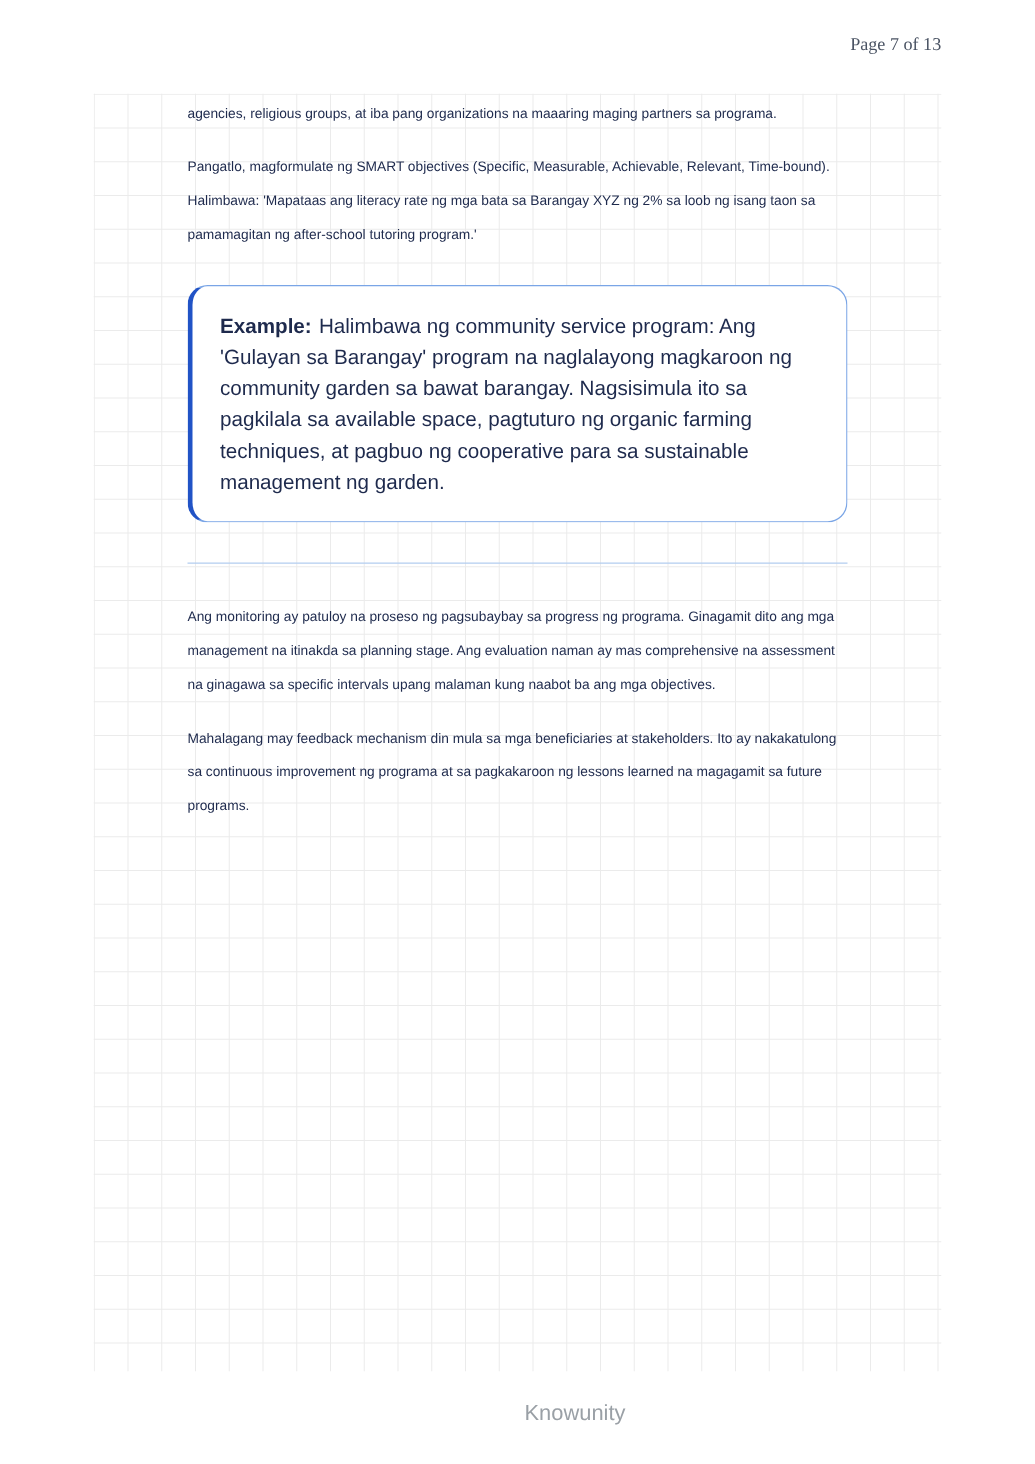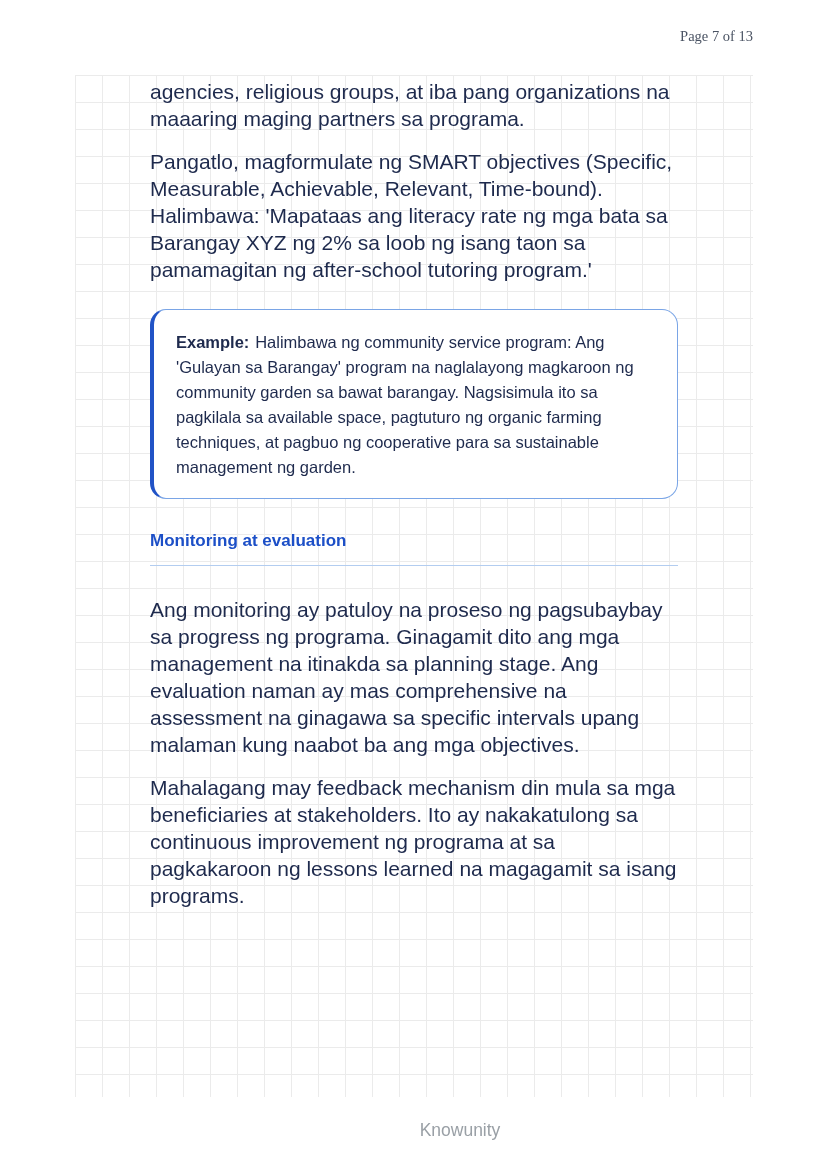--- a/index.html
+++ b/index.html
@@ -34,21 +34,21 @@
     background-color: #ffffff;
     background-image:
       linear-gradient(to right, #ebebeb 1px, transparent 1px),
       linear-gradient(to bottom, #ebebeb 1px, transparent 1px);
     background-size: 27px 27px;
     background-position: 0 0;
   }
 
   .sheet p {
     margin: 0 0 16px 0;
-    font-size: 21px;
+    font-size: 11px;
     line-height: 27px;
     color: #1e2a4d;
   }
 
   .example-box {
     margin: 26px 0 32px 0;
     background: #ffffff;
     border: 1.5px solid #7aa5e6;
     border-left: 4px solid #2153c6;
     border-radius: 16px;
@@ -96,23 +96,22 @@
 <div class="sheet">
 
   <p>agencies, religious groups, at iba pang organizations na maaaring maging partners sa programa.</p>
 
   <p>Pangatlo, magformulate ng SMART objectives (Specific, Measurable, Achievable, Relevant, Time-bound). Halimbawa: 'Mapataas ang literacy rate ng mga bata sa Barangay XYZ ng 2% sa loob ng isang taon sa pamamagitan ng after-school tutoring program.'</p>
 
   <div class="example-box">
     <span class="example-label">Example:</span><span>Halimbawa ng community service program: Ang 'Gulayan sa Barangay' program na naglalayong magkaroon ng community garden sa bawat barangay. Nagsisimula ito sa pagkilala sa available space, pagtuturo ng organic farming techniques, at pagbuo ng cooperative para sa sustainable management ng garden.</span>
   </div>
 
-  <h2 class="section-heading">Monitoring at evaluation</h2>
 
   <hr class="heading-rule">
 
   <p>Ang monitoring ay patuloy na proseso ng pagsubaybay sa progress ng programa. Ginagamit dito ang mga management na itinakda sa planning stage. Ang evaluation naman ay mas comprehensive na assessment na ginagawa sa specific intervals upang malaman kung naabot ba ang mga objectives.</p>
 
-  <p>Mahalagang may feedback mechanism din mula sa mga beneficiaries at stakeholders. Ito ay nakakatulong sa continuous improvement ng programa at sa pagkakaroon ng lessons learned na magagamit sa isang programs.</p>
+  <p>Mahalagang may feedback mechanism din mula sa mga beneficiaries at stakeholders. Ito ay nakakatulong sa continuous improvement ng programa at sa pagkakaroon ng lessons learned na magagamit sa future programs.</p>
 
 </div>
 
 <div class="footer-brand">Knowunity</div>
 
 </body></html>

